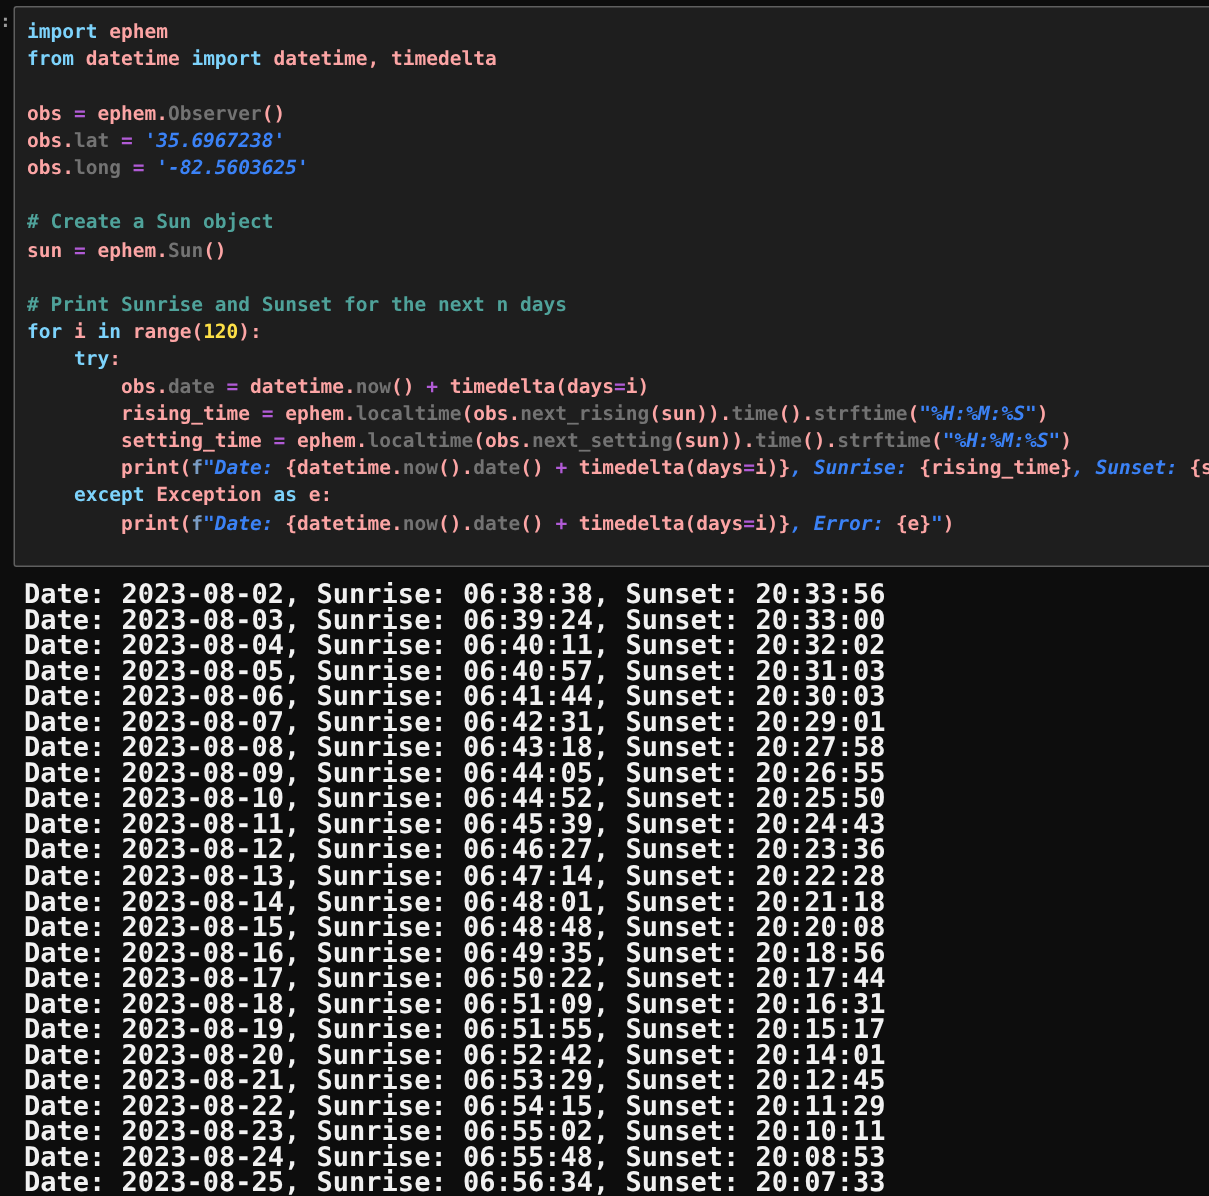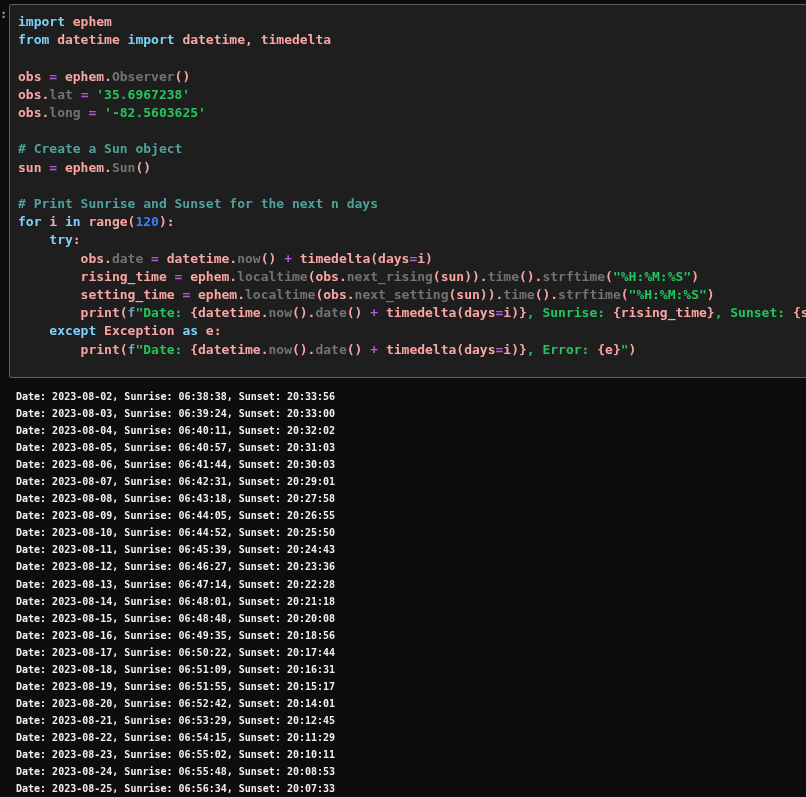--- a/index.html
+++ b/index.html
@@ -26,28 +26,28 @@
     font-weight: 600;
     color: #e9e9e9;
     white-space: pre;
   }
   .code-line { min-height: 18.2px; }
   
   .tk-d { color: #fca5a5; }
   .tk-k { color: #7dd3fc; font-weight: 700; }
   .tk-f { color: #737373; }
   .tk-o { color: #b15bd6; }
-  .tk-n { color: #3b82f6; }
-  .tk-s { color: #22c55e; }
+  .tk-n { color: #fde047; }
+  .tk-s { color: #3b82f6; font-style: italic; }
   .tk-c { color: #4fa29a; }
   .tk-p { color: #7a9cc4; }
   .output-area {
     position: absolute; left: 16px; top: 388px;
     width: 790px; height: 409px;
-    font-size: 10px; line-height: 17.05px;
+    font-size: 18px; line-height: 17.05px;
     font-weight: 700;
     color: #f1f1f1;
     white-space: pre;
     overflow: hidden;
   }
   .output-line { height: 17.05px; }
 </style>
 </head>
 <body>
 

